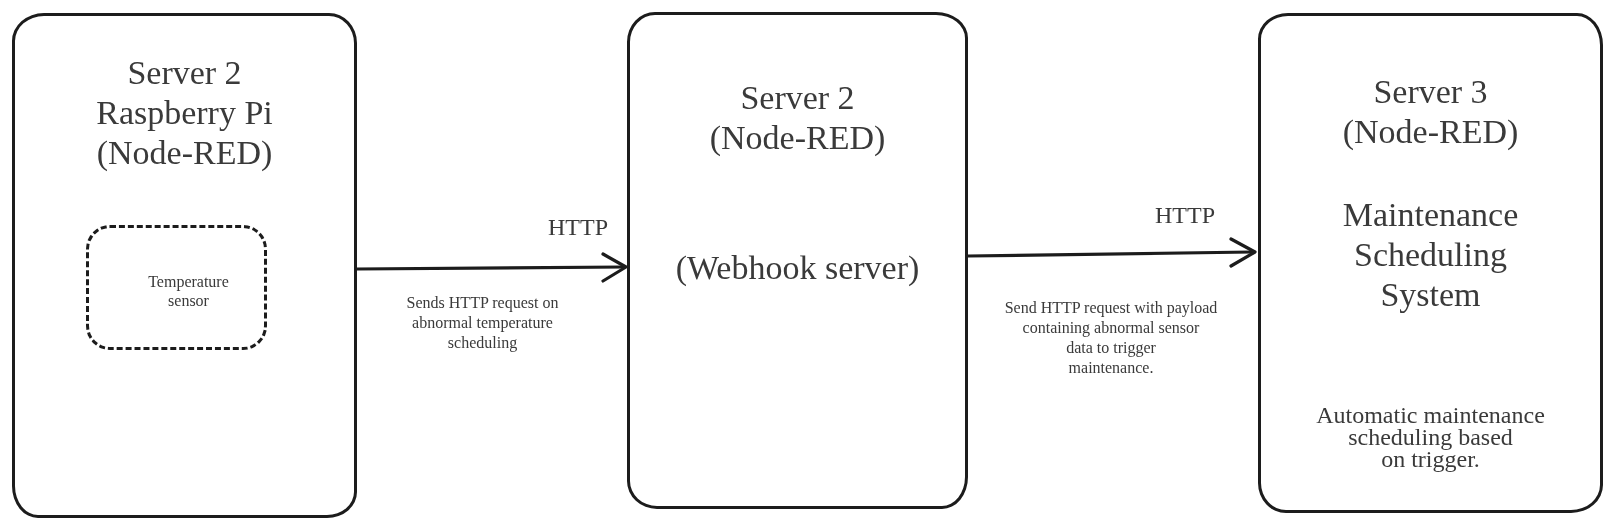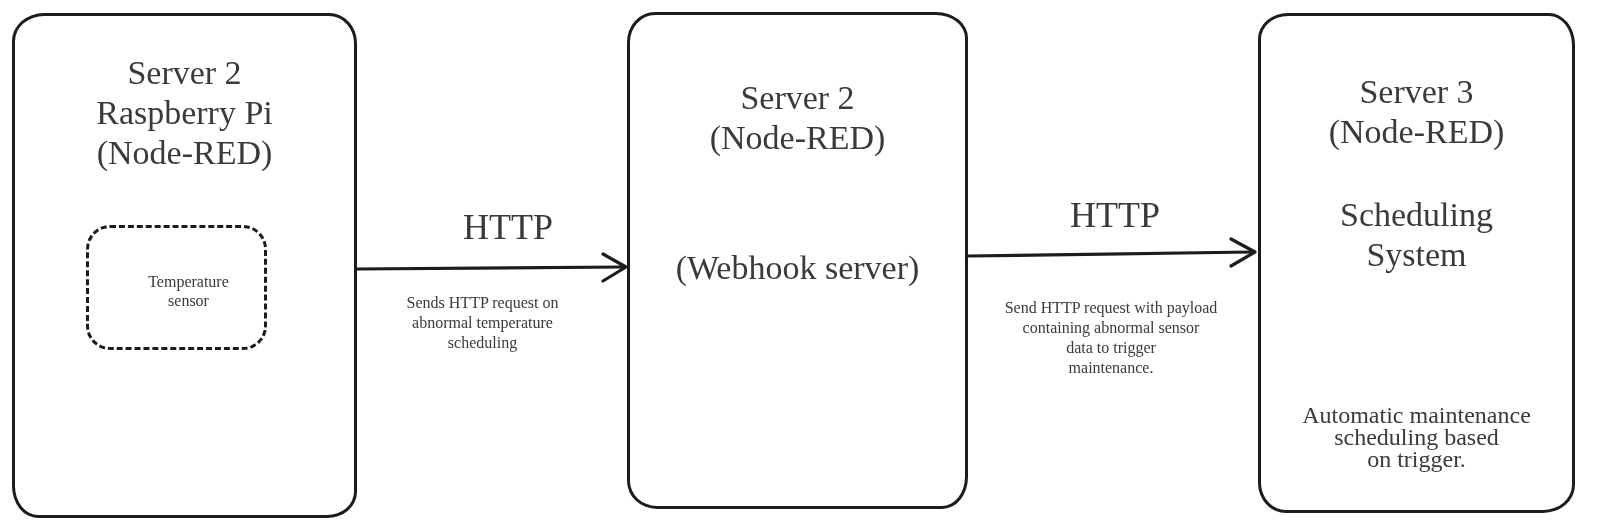--- a/index.html
+++ b/index.html
@@ -25,21 +25,21 @@
   }
   .node-1 {
     left: 12px; top: 13px; width: 345px; height: 505px;
     border-radius: 32px 28px 30px 26px / 28px 30px 26px 32px;
   }
   .node-2 {
     left: 627px; top: 12px; width: 341px; height: 497px;
     border-radius: 28px 32px 26px 30px / 30px 26px 32px 28px;
   }
   .node-3 {
-    left: 1258px; top: 13px; width: 317px; height: 500px;
+    left: 1258px; top: 13px; width: 345px; height: 500px;
     border-radius: 30px 26px 32px 28px / 26px 32px 28px 30px;
     padding-left: 36px;
   }
   .node-title {
     position: absolute; left: 0; right: 0;
     text-align: center;
     font-size: 34px;
     line-height: 40px;
     color: var(--text);
   }
@@ -75,22 +75,22 @@
     margin-left: 24px;
   }
   .edges-layer {
     position: absolute;
     left: 0; top: 0;
     width: 1615px; height: 529px;
     pointer-events: none;
   }
   .edge-label {
     position: absolute;
-    text-align: center;
-    font-size: 36px;
+    text-align: right;
+    font-size: 24px;
     line-height: 40px;
     color: var(--text);
   }
   .edge-label-1 { left: 408px; top: 207px; width: 200px; }
   .edge-label-2 { left: 1015px; top: 195px; width: 200px; }
   .edge-note {
     position: absolute;
     text-align: center;
     font-size: 16px;
     line-height: 20px;
@@ -125,20 +125,21 @@
     </div>
     <div class="node-title subtitle-2">(Webhook server)</div>
   </div>
 
   <div class="node node-3">
     <div class="node-title title-3">
       <div>Server 3</div>
       <div>(Node-RED)</div>
     </div>
     <div class="node-title system-3">
+      <div>Maintenance</div>
       <div>Scheduling</div>
       <div>System</div>
     </div>
     <div class="note-3">
       <div>Automatic maintenance</div>
       <div>scheduling based</div>
       <div>on trigger.</div>
     </div>
   </div>
 

